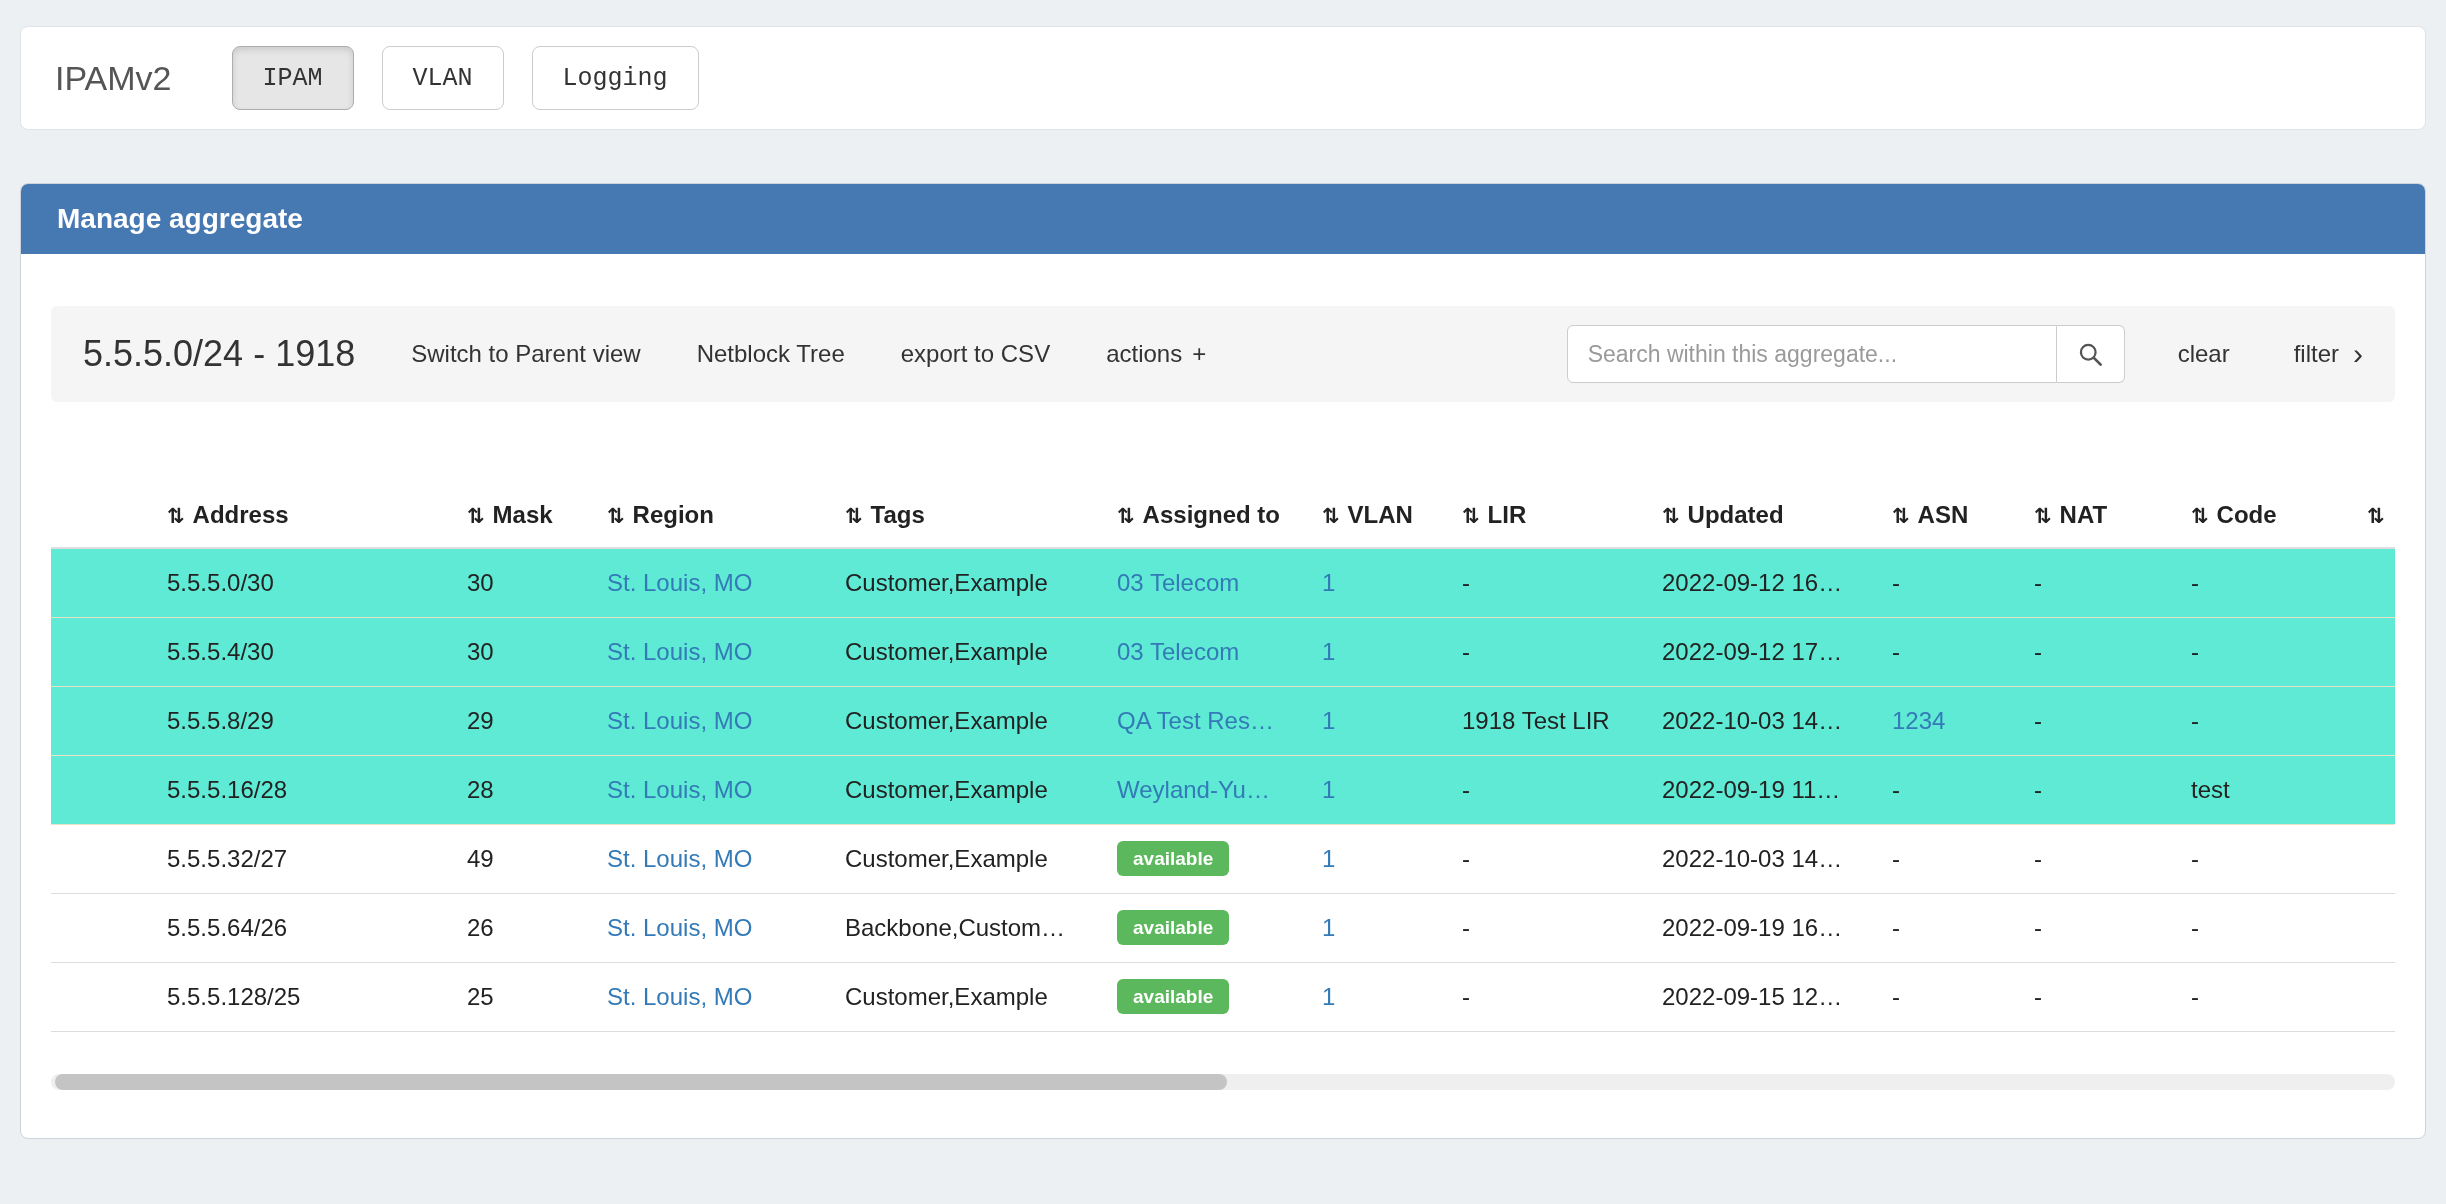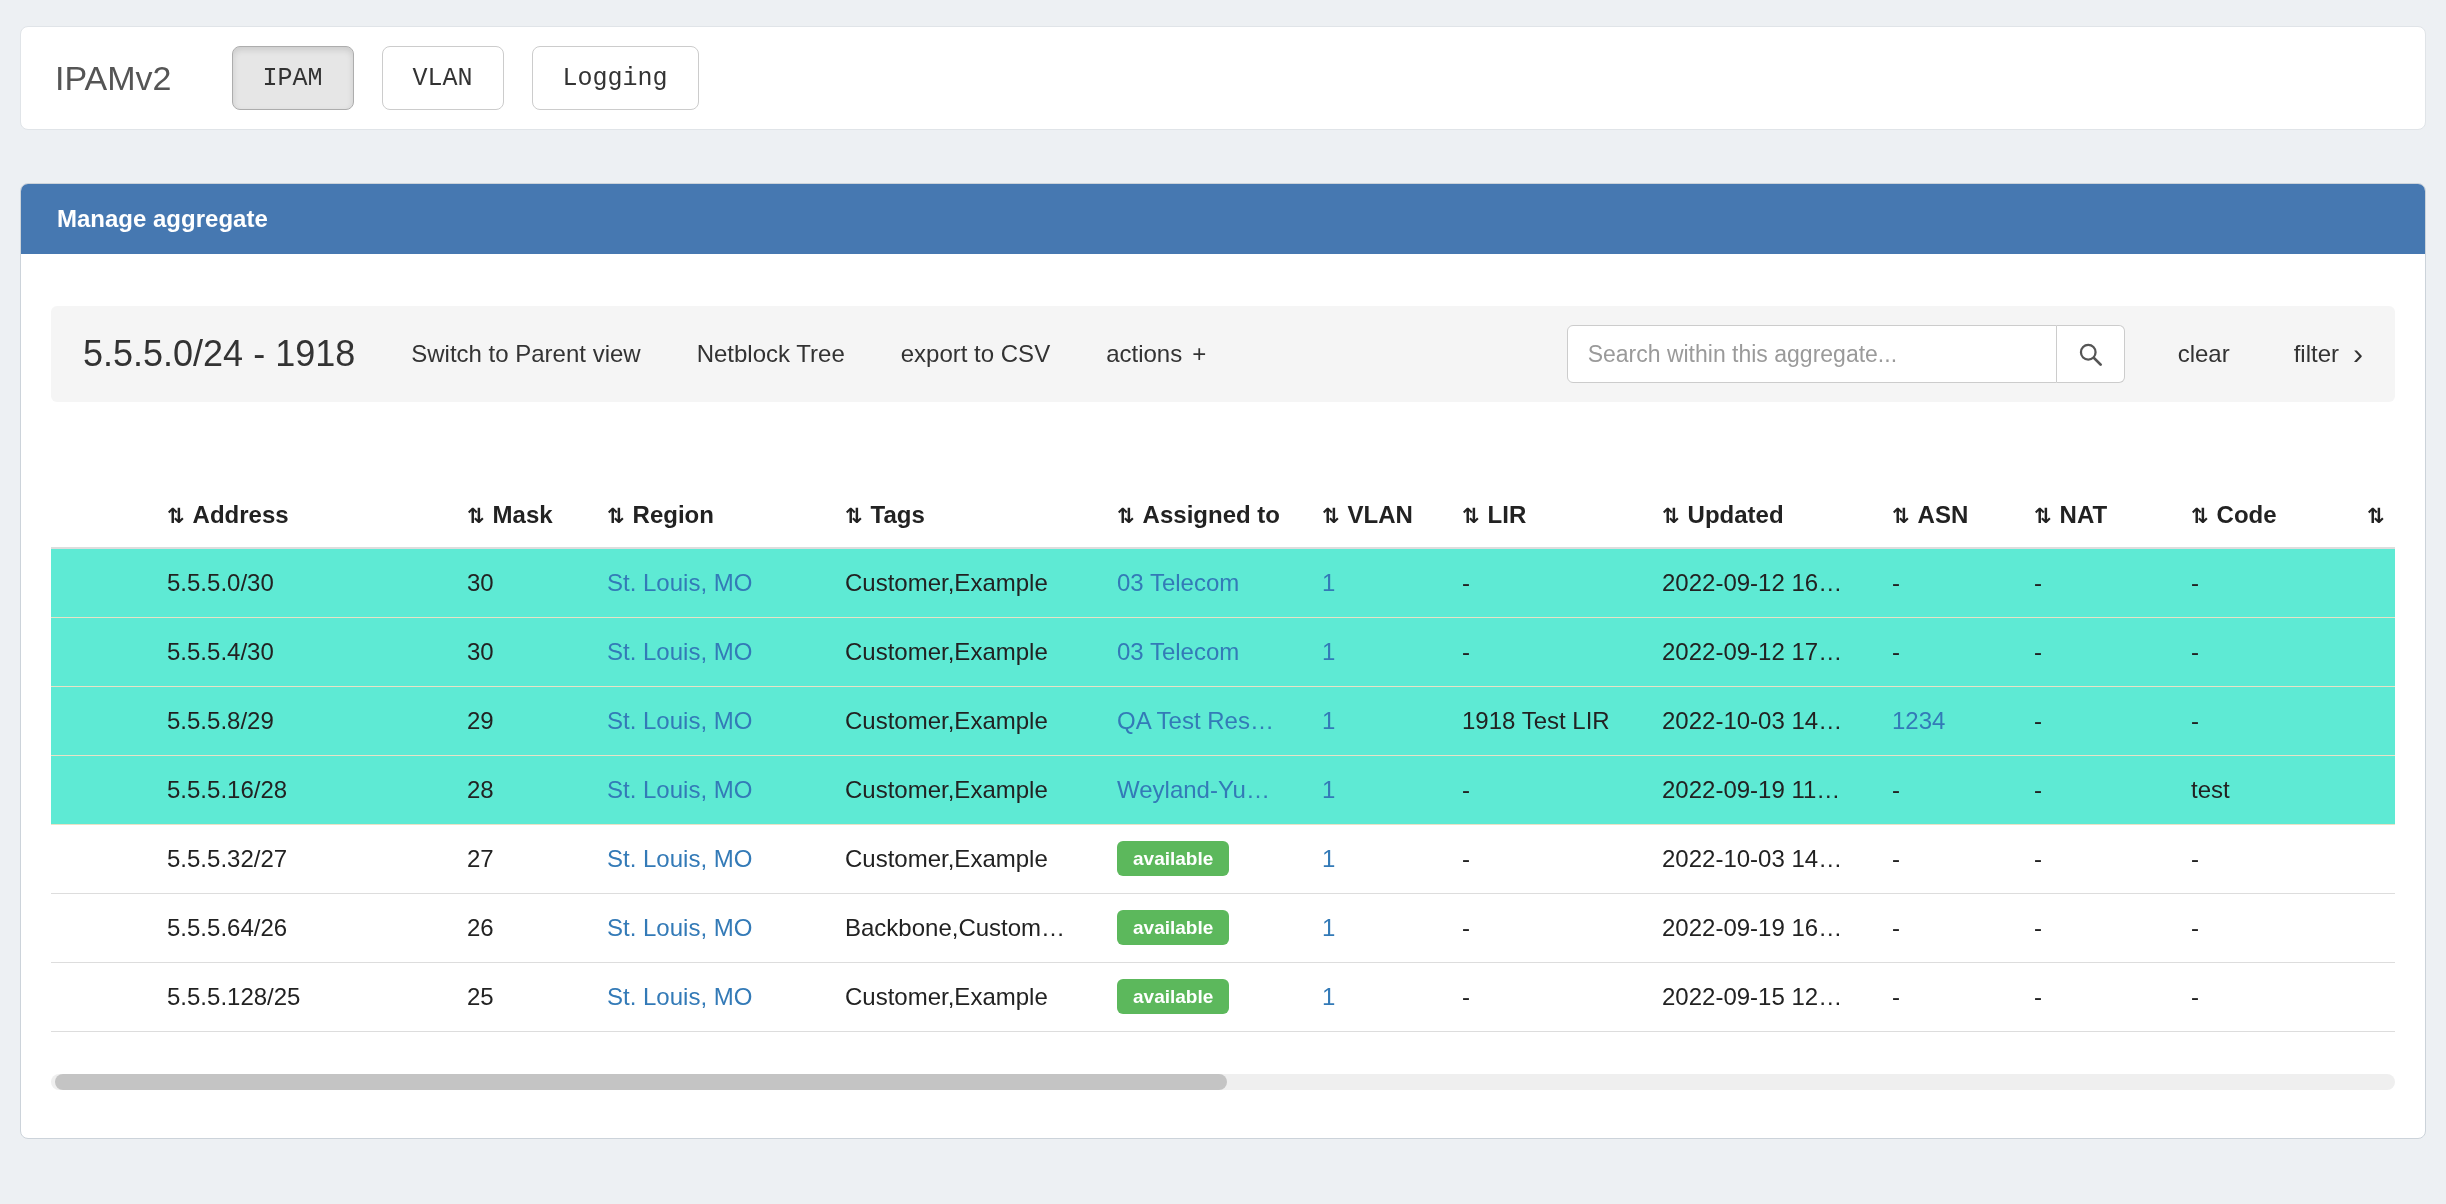--- a/index.html
+++ b/index.html
@@ -29,21 +29,21 @@
     background:#e6e6e6; border-color:#adadad;
     box-shadow:inset 0 3px 6px rgba(0,0,0,.12);
   }
 
   
   .panel {
     margin:53px 20px 0; background:#fff;
     border:1px solid #ccd3da; border-radius:8px; overflow:hidden;
   }
   .panel-heading {
-    background:#4678b1; color:#fff; font-weight:bold; font-size:24px;
+    background:#4678b1; color:#fff; font-weight:bold; font-size:28px;
     height:70px; display:flex; align-items:center; padding:0 36px;
   }
   .panel-body { padding:52px 30px 48px; }
 
   
   .toolbar {
     background:#f5f5f5; border-radius:6px; height:96px;
     display:flex; align-items:center; padding:0 32px;
   }
   .agg-title { font-size:36px; font-weight:400; color:#333; margin:0; }
@@ -234,21 +234,21 @@
               <td>-</td>
               <td>2022-09-19 11…</td>
               <td>-</td>
               <td>-</td>
               <td>test</td>
               <td></td>
             </tr>
             <tr class="">
               <td></td>
               <td>5.5.5.32/27</td>
-              <td>27</td>
+              <td>49</td>
               <td><a class="cell-link">St. Louis, MO</a></td>
               <td>Customer,Example</td>
               <td><span class="badge">available</span></td>
               <td><a class="cell-link">1</a></td>
               <td>-</td>
               <td>2022-10-03 14…</td>
               <td>-</td>
               <td>-</td>
               <td>-</td>
               <td></td>

